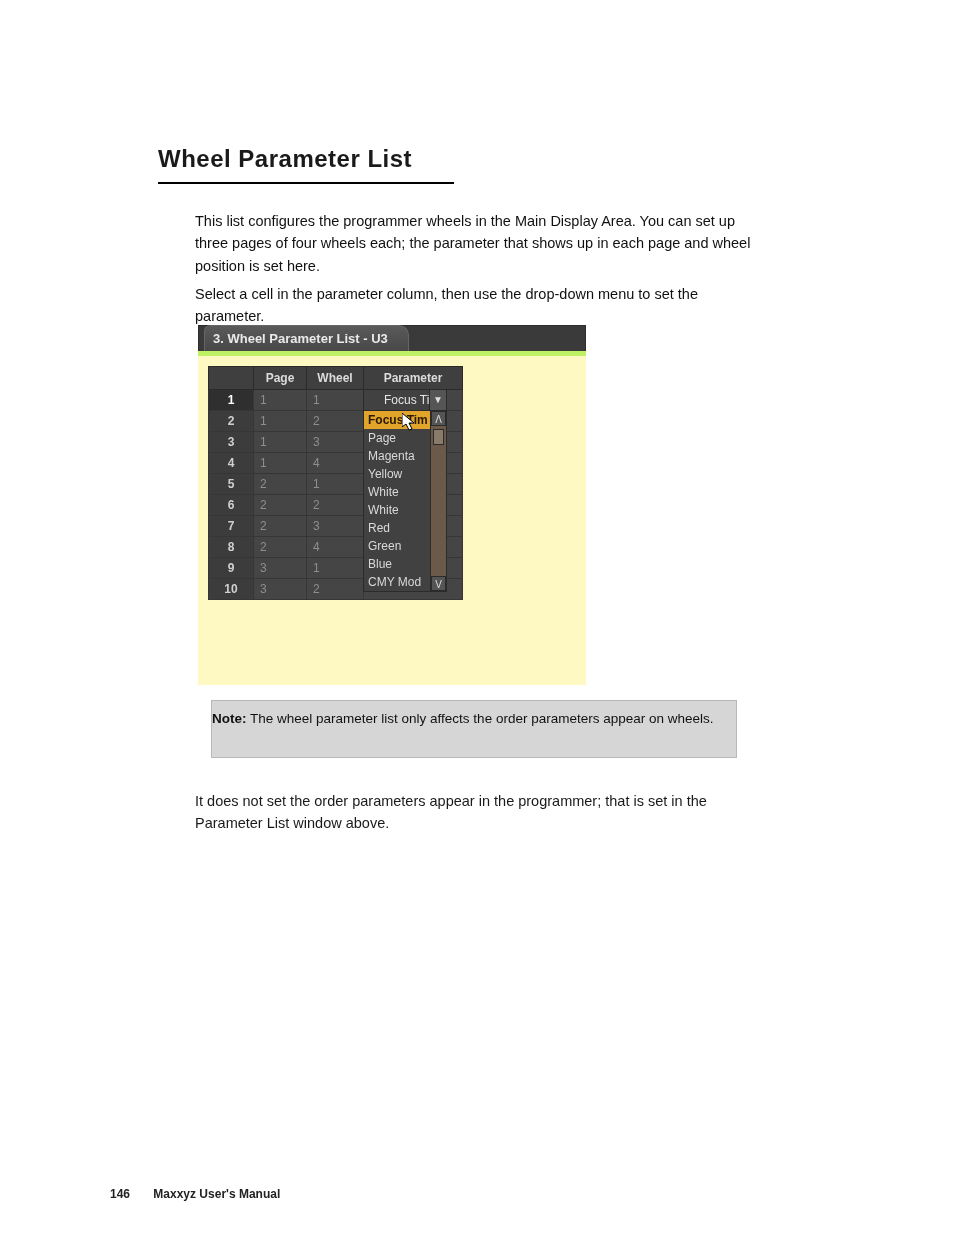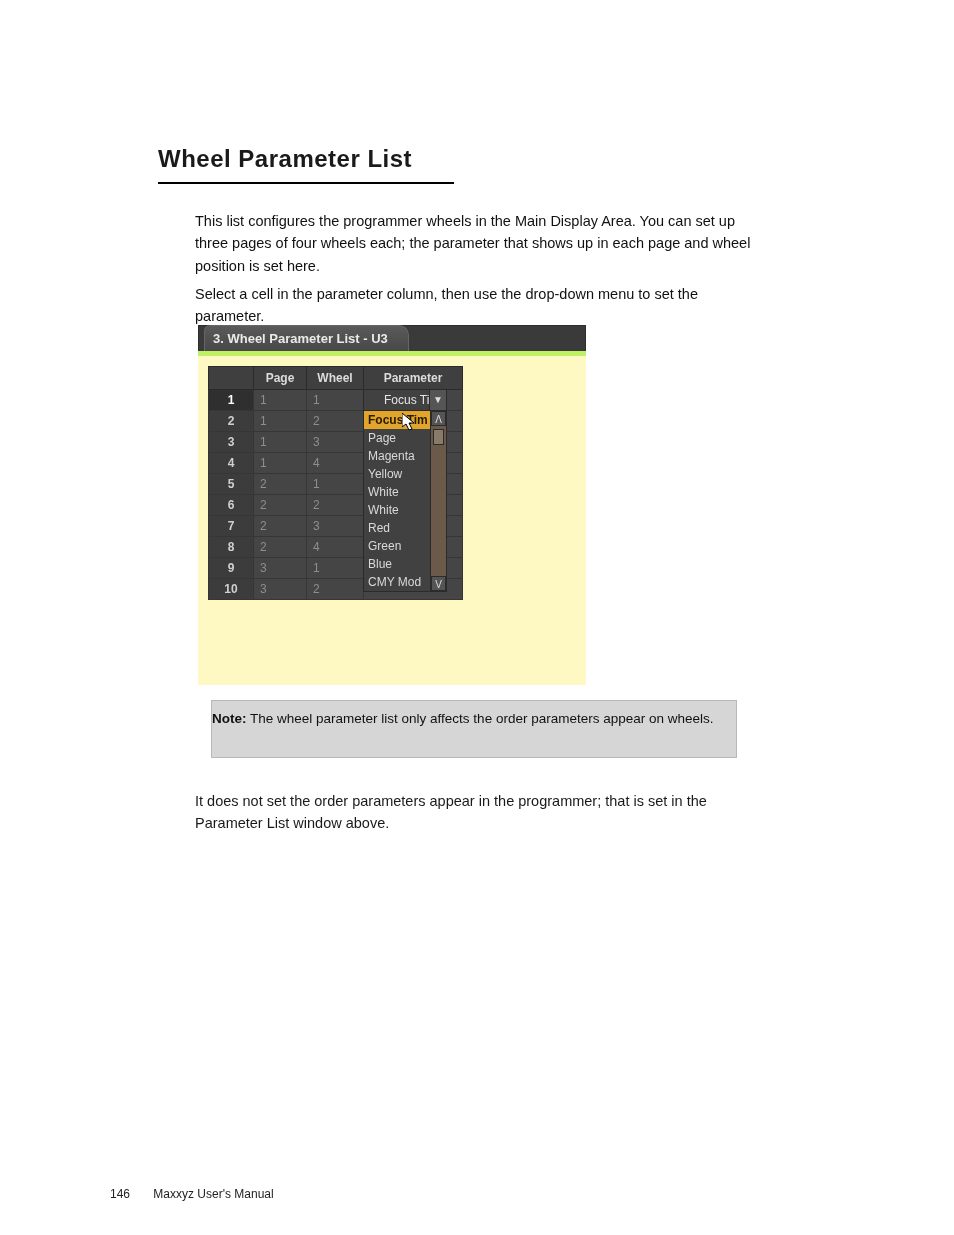--- a/index.html
+++ b/index.html
@@ -249,20 +249,21 @@
 
   .page-footer {
     position: absolute;
     left: 0;
     right: 0;
     bottom: 34px;
     text-align: left;
     padding-left: 110px;
     font-size: 12px;
     color: #222;
+    font-weight: bold;
   }
   .page-footer .pn {
     display: inline-block;
     width: 40px;
   }
 </style>
 </head>
 <body>
 
 <div class="page">

